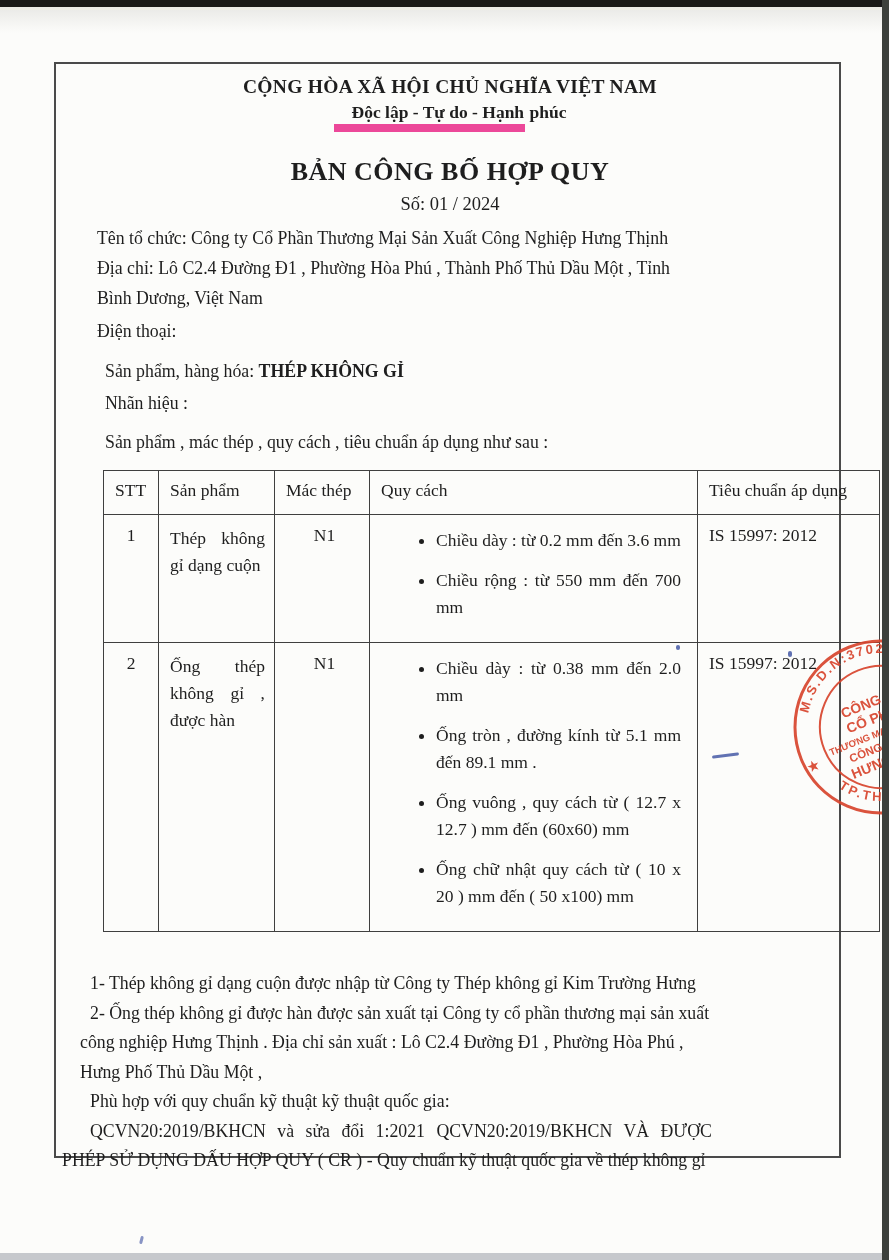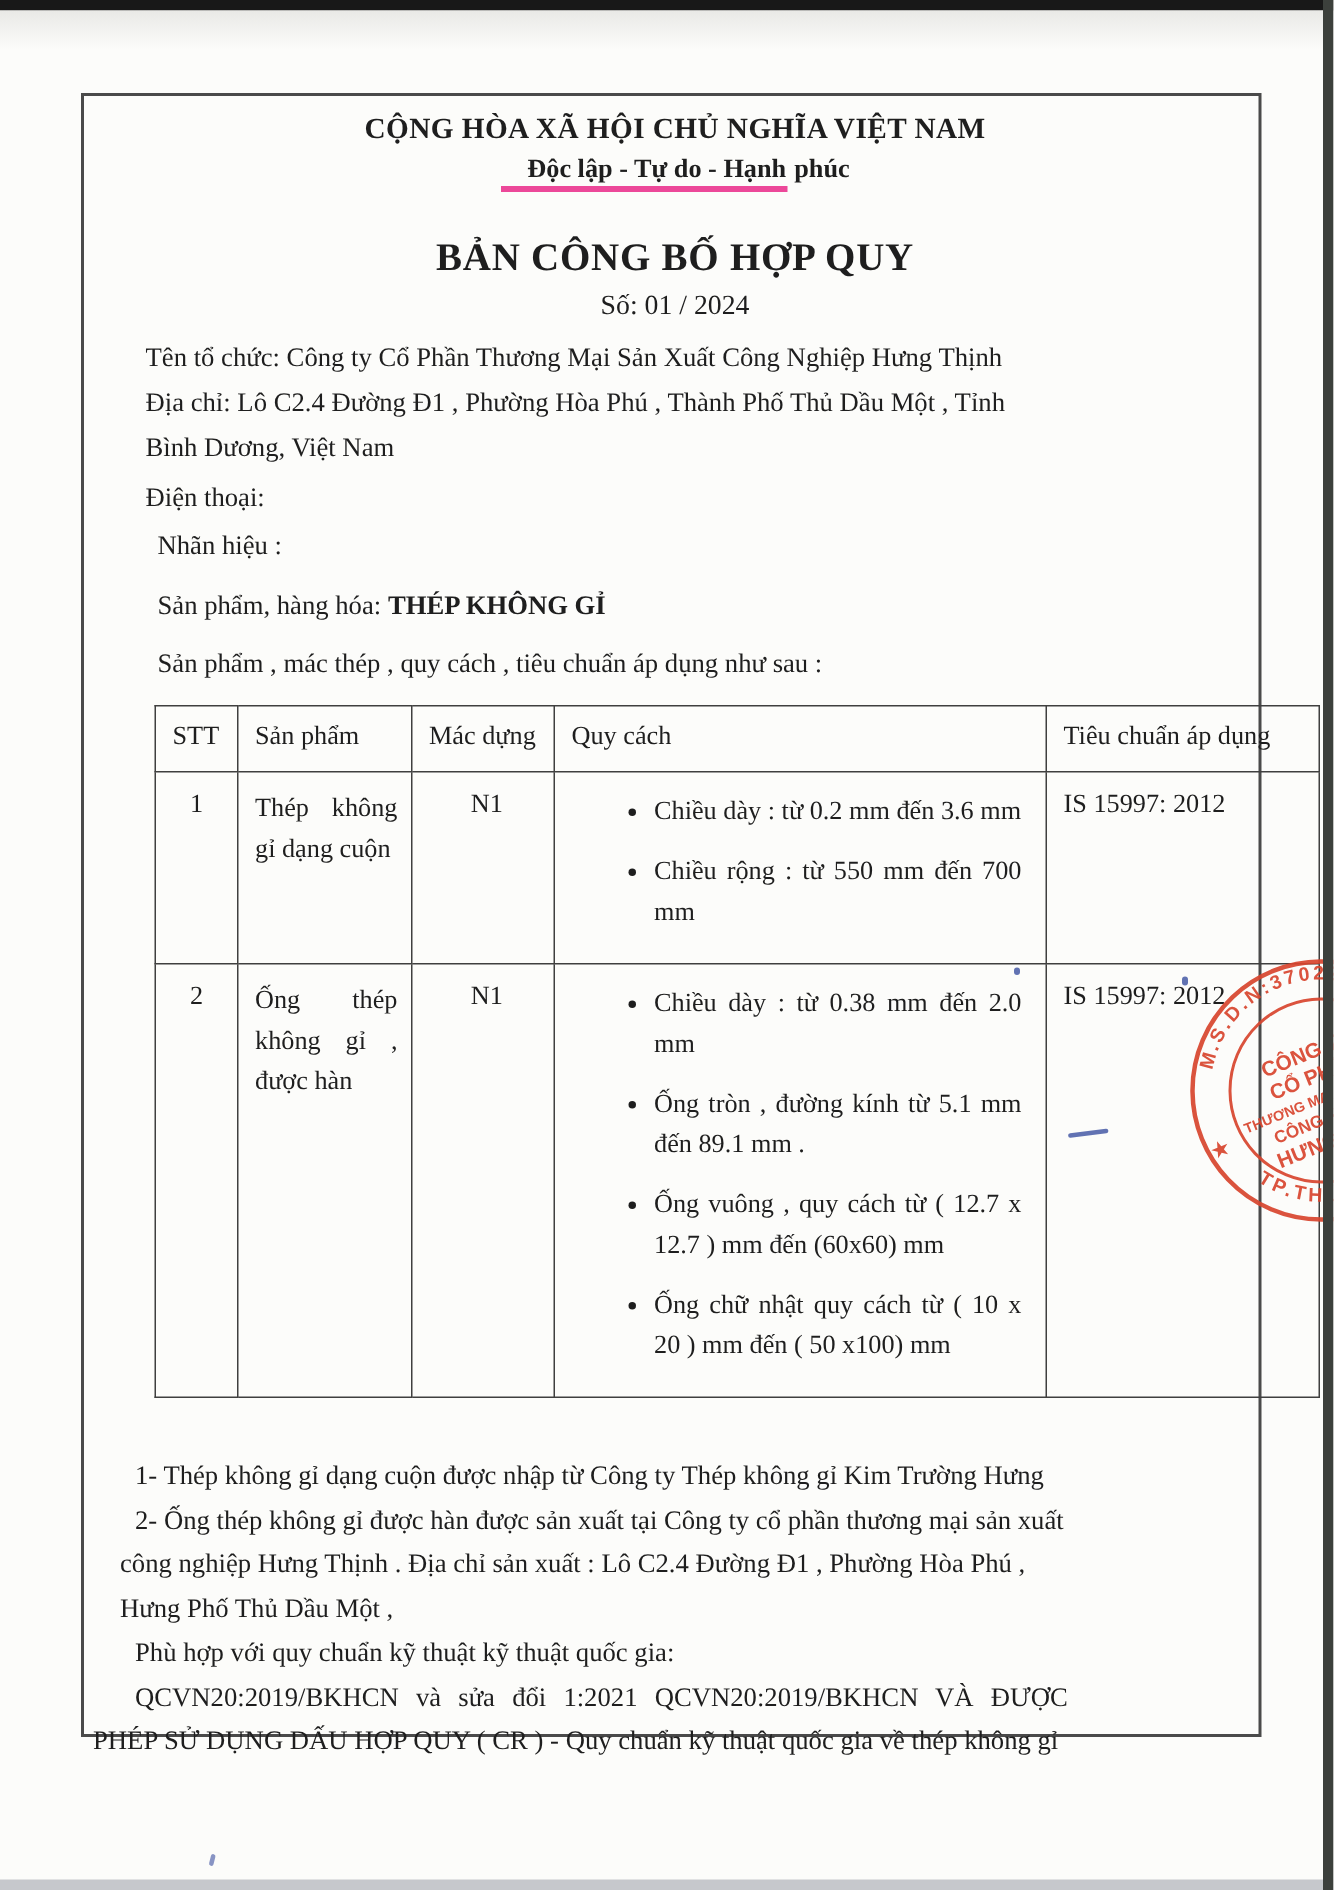--- a/index.html
+++ b/index.html
@@ -24,21 +24,21 @@
 
   
   .frame{
     position:absolute;left:54px;top:62px;width:787px;height:1096px;
     border:2px solid #4a4a4a;box-sizing:border-box;
     padding:8px 36px 0 41px;
   }
 
   .nat-header{margin-top:4px;text-align:center;font-weight:bold;font-size:19.5px;letter-spacing:.3px;}
   .motto{margin-top:4px;text-align:center;font-weight:bold;font-size:17.5px;}
-  .motto-u{border-bottom:4px solid #ec4899;padding:0 1px 2px 18px;}
+  .motto-u{border-bottom:8px solid #ec4899;padding:0 1px 2px 18px;}
   .doc-title{margin:34px 0 0 0;text-align:center;font-weight:bold;font-size:26px;letter-spacing:.5px;}
   .doc-no{margin-top:7px;text-align:center;font-size:18.5px;}
 
   .body-line{font-size:17.8px;line-height:30px;}
   .org-block{margin-top:8px;}
   .phone-line{margin-top:3px;}
   .indented{margin-left:8px;}
   .product-line{margin-top:10px;}
   .brand-line{margin-top:2px;}
   .intro-line{margin-top:9px;}
@@ -91,37 +91,37 @@
     <div class="doc-title">BẢN CÔNG BỐ HỢP QUY</div>
     <div class="doc-no">Số: 01 / 2024</div>
 
     <div class="org-block">
       <div class="body-line">Tên tổ chức: Công ty Cổ Phần Thương Mại Sản Xuất Công Nghiệp Hưng Thịnh</div>
       <div class="body-line">Địa chỉ: Lô C2.4 Đường Đ1 , Phường Hòa Phú , Thành Phố Thủ Dầu Một , Tỉnh</div>
       <div class="body-line">Bình Dương, Việt Nam</div>
     </div>
     <div class="body-line phone-line">Điện thoại:</div>
 
+    <div class="body-line indented product-line"><span>Sản phẩm, hàng hóa: </span><span class="bold">THÉP KHÔNG GỈ</span></div>
     <div class="body-line indented brand-line">Nhãn hiệu :</div>
-    <div class="body-line indented product-line"><span>Sản phẩm, hàng hóa: </span><span class="bold">THÉP KHÔNG GỈ</span></div>
     <div class="body-line indented intro-line">Sản phẩm , mác thép , quy cách , tiêu chuẩn áp dụng như sau :</div>
 
     <table class="spec">
       <colgroup>
         <col style="width:55px">
           <col style="width:116px">
           <col style="width:95px">
           <col style="width:328px">
           <col style="width:182px">
       </colgroup>
       <tbody>
           <tr style="height:44px;font-family:Liberation Serif, serif;">
         <th class="c-stt">STT</th>
         <th>Sản phẩm</th>
-        <th>Mác dựng</th>
+        <th>Mác thép</th>
         <th>Quy cách</th>
         <th>Tiêu chuẩn áp dụng</th>
       </tr>
       <tr style="height:94px;">
         <td class="c-stt">1</td>
         <td class="c-sp">Thép không gỉ dạng cuộn</td>
         <td class="c-mt">N1</td>
         <td>
           <ul class="qc">
             <li>Chiều dày : từ 0.2 mm đến 3.6 mm</li>

